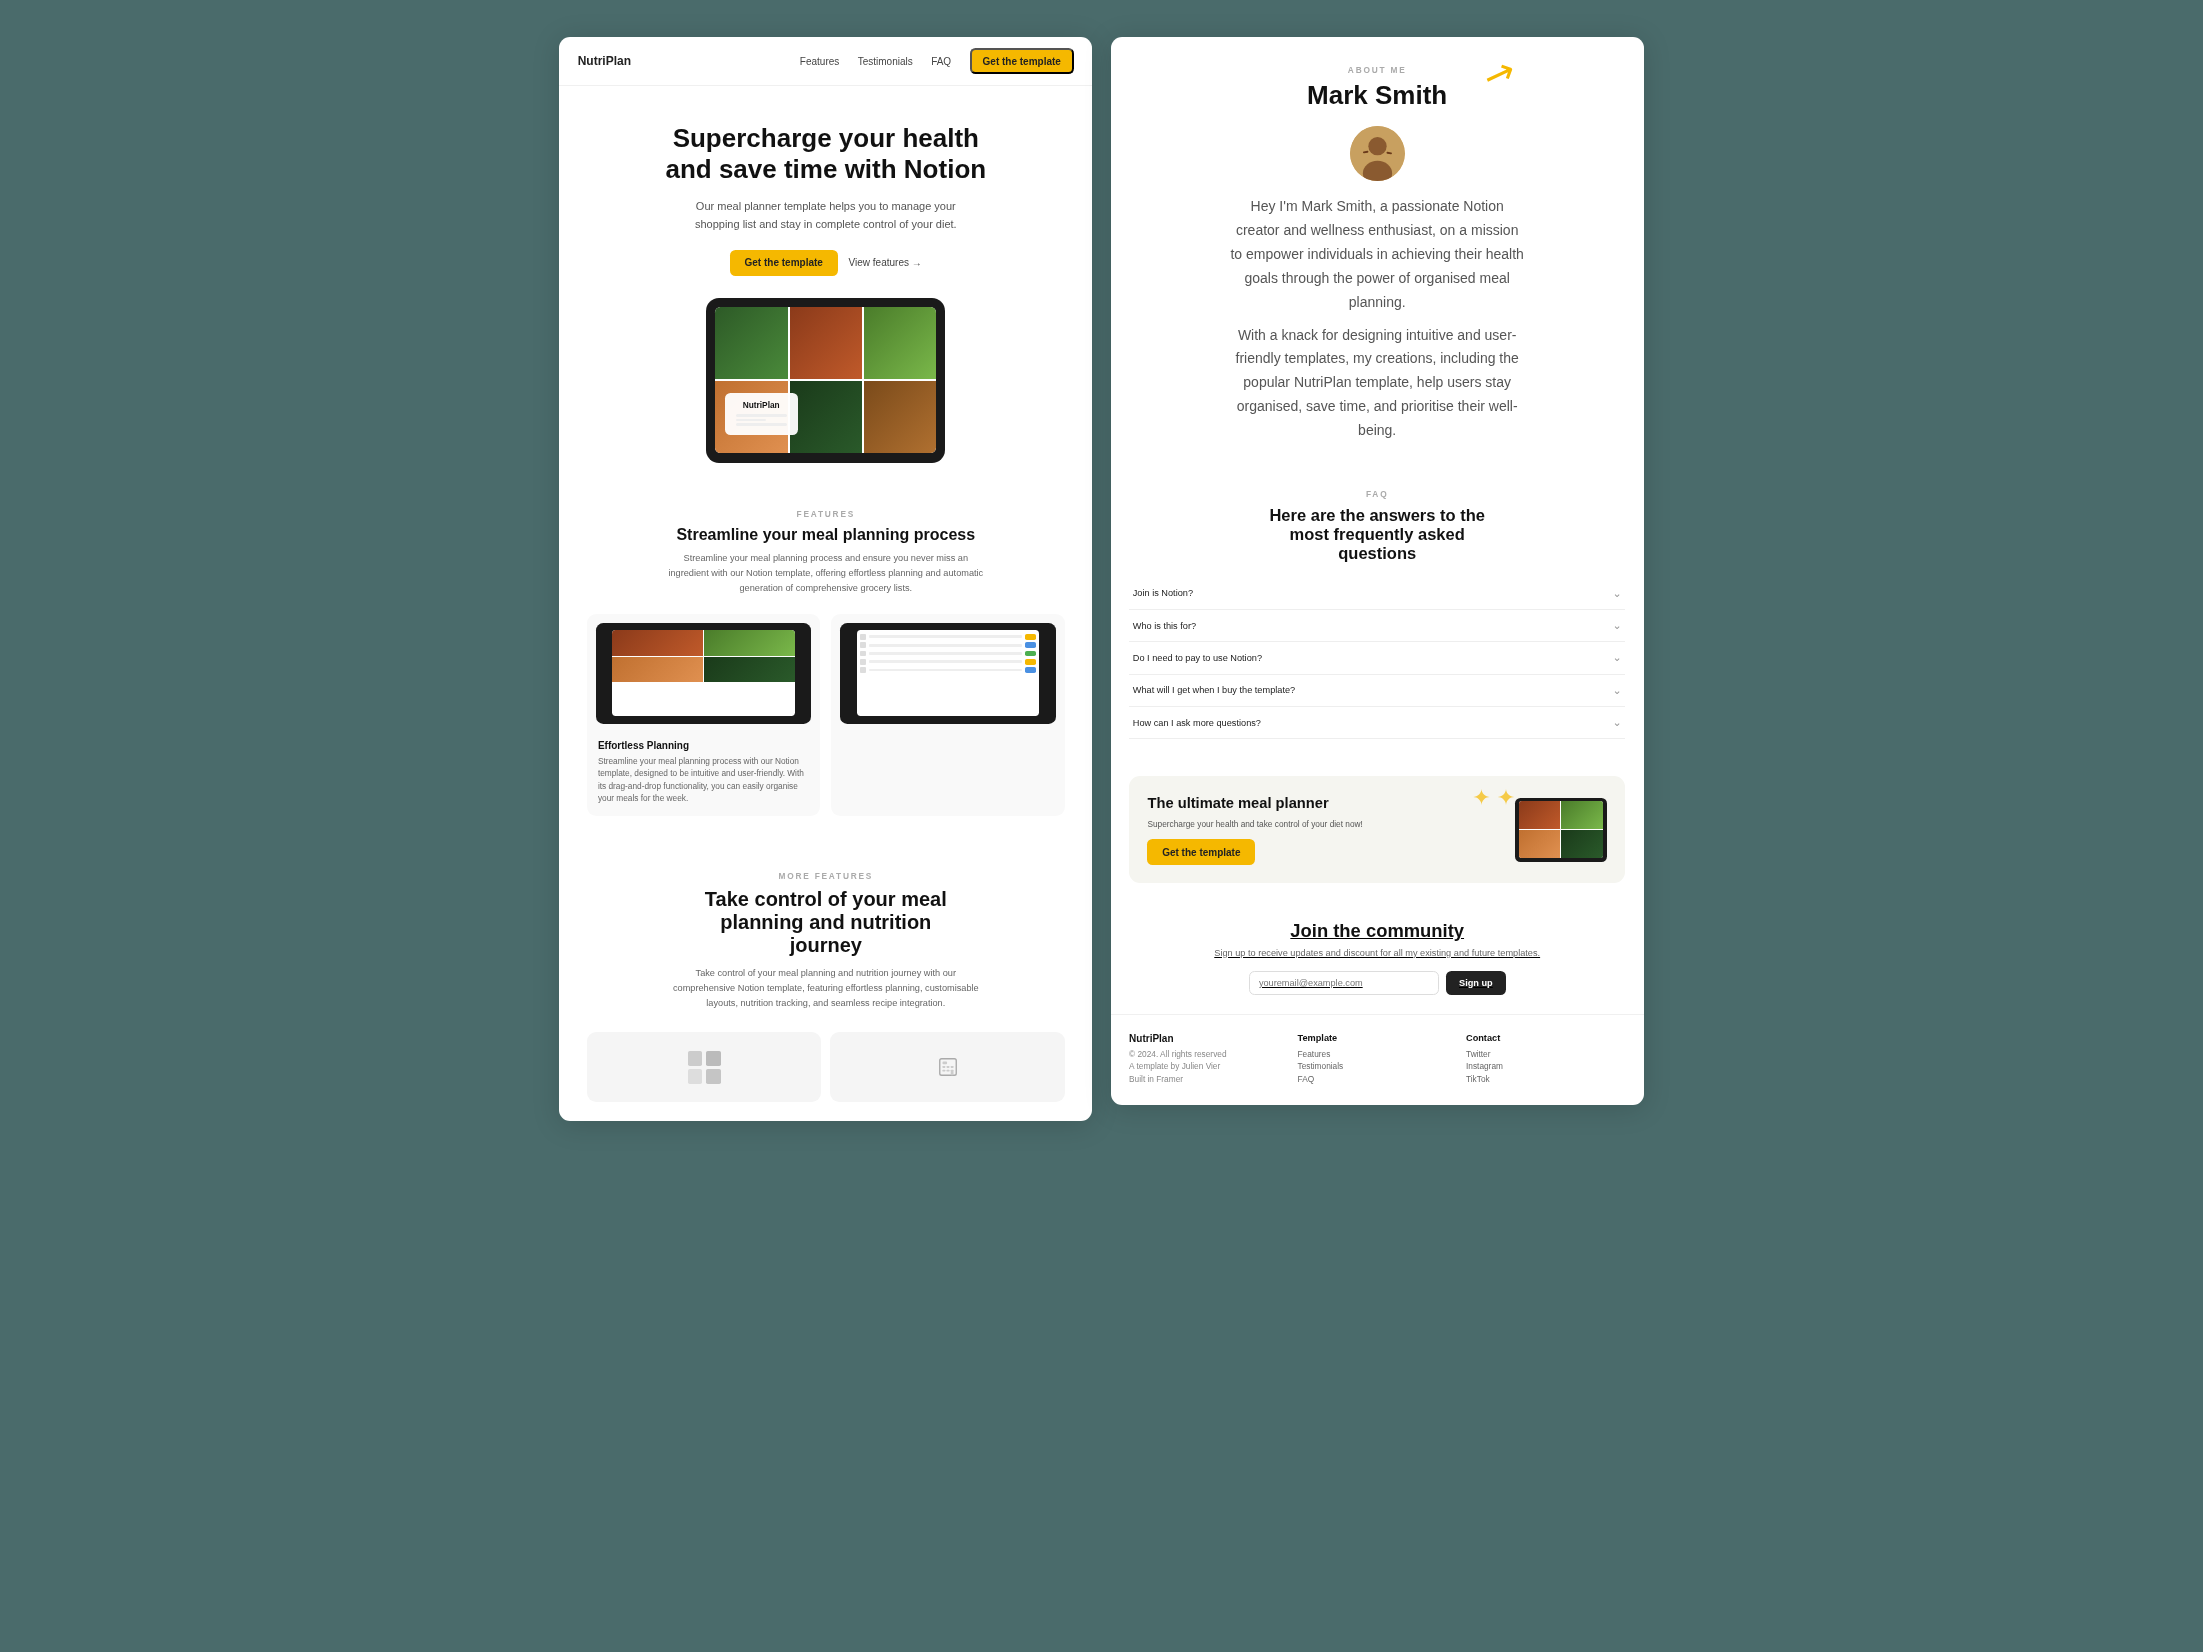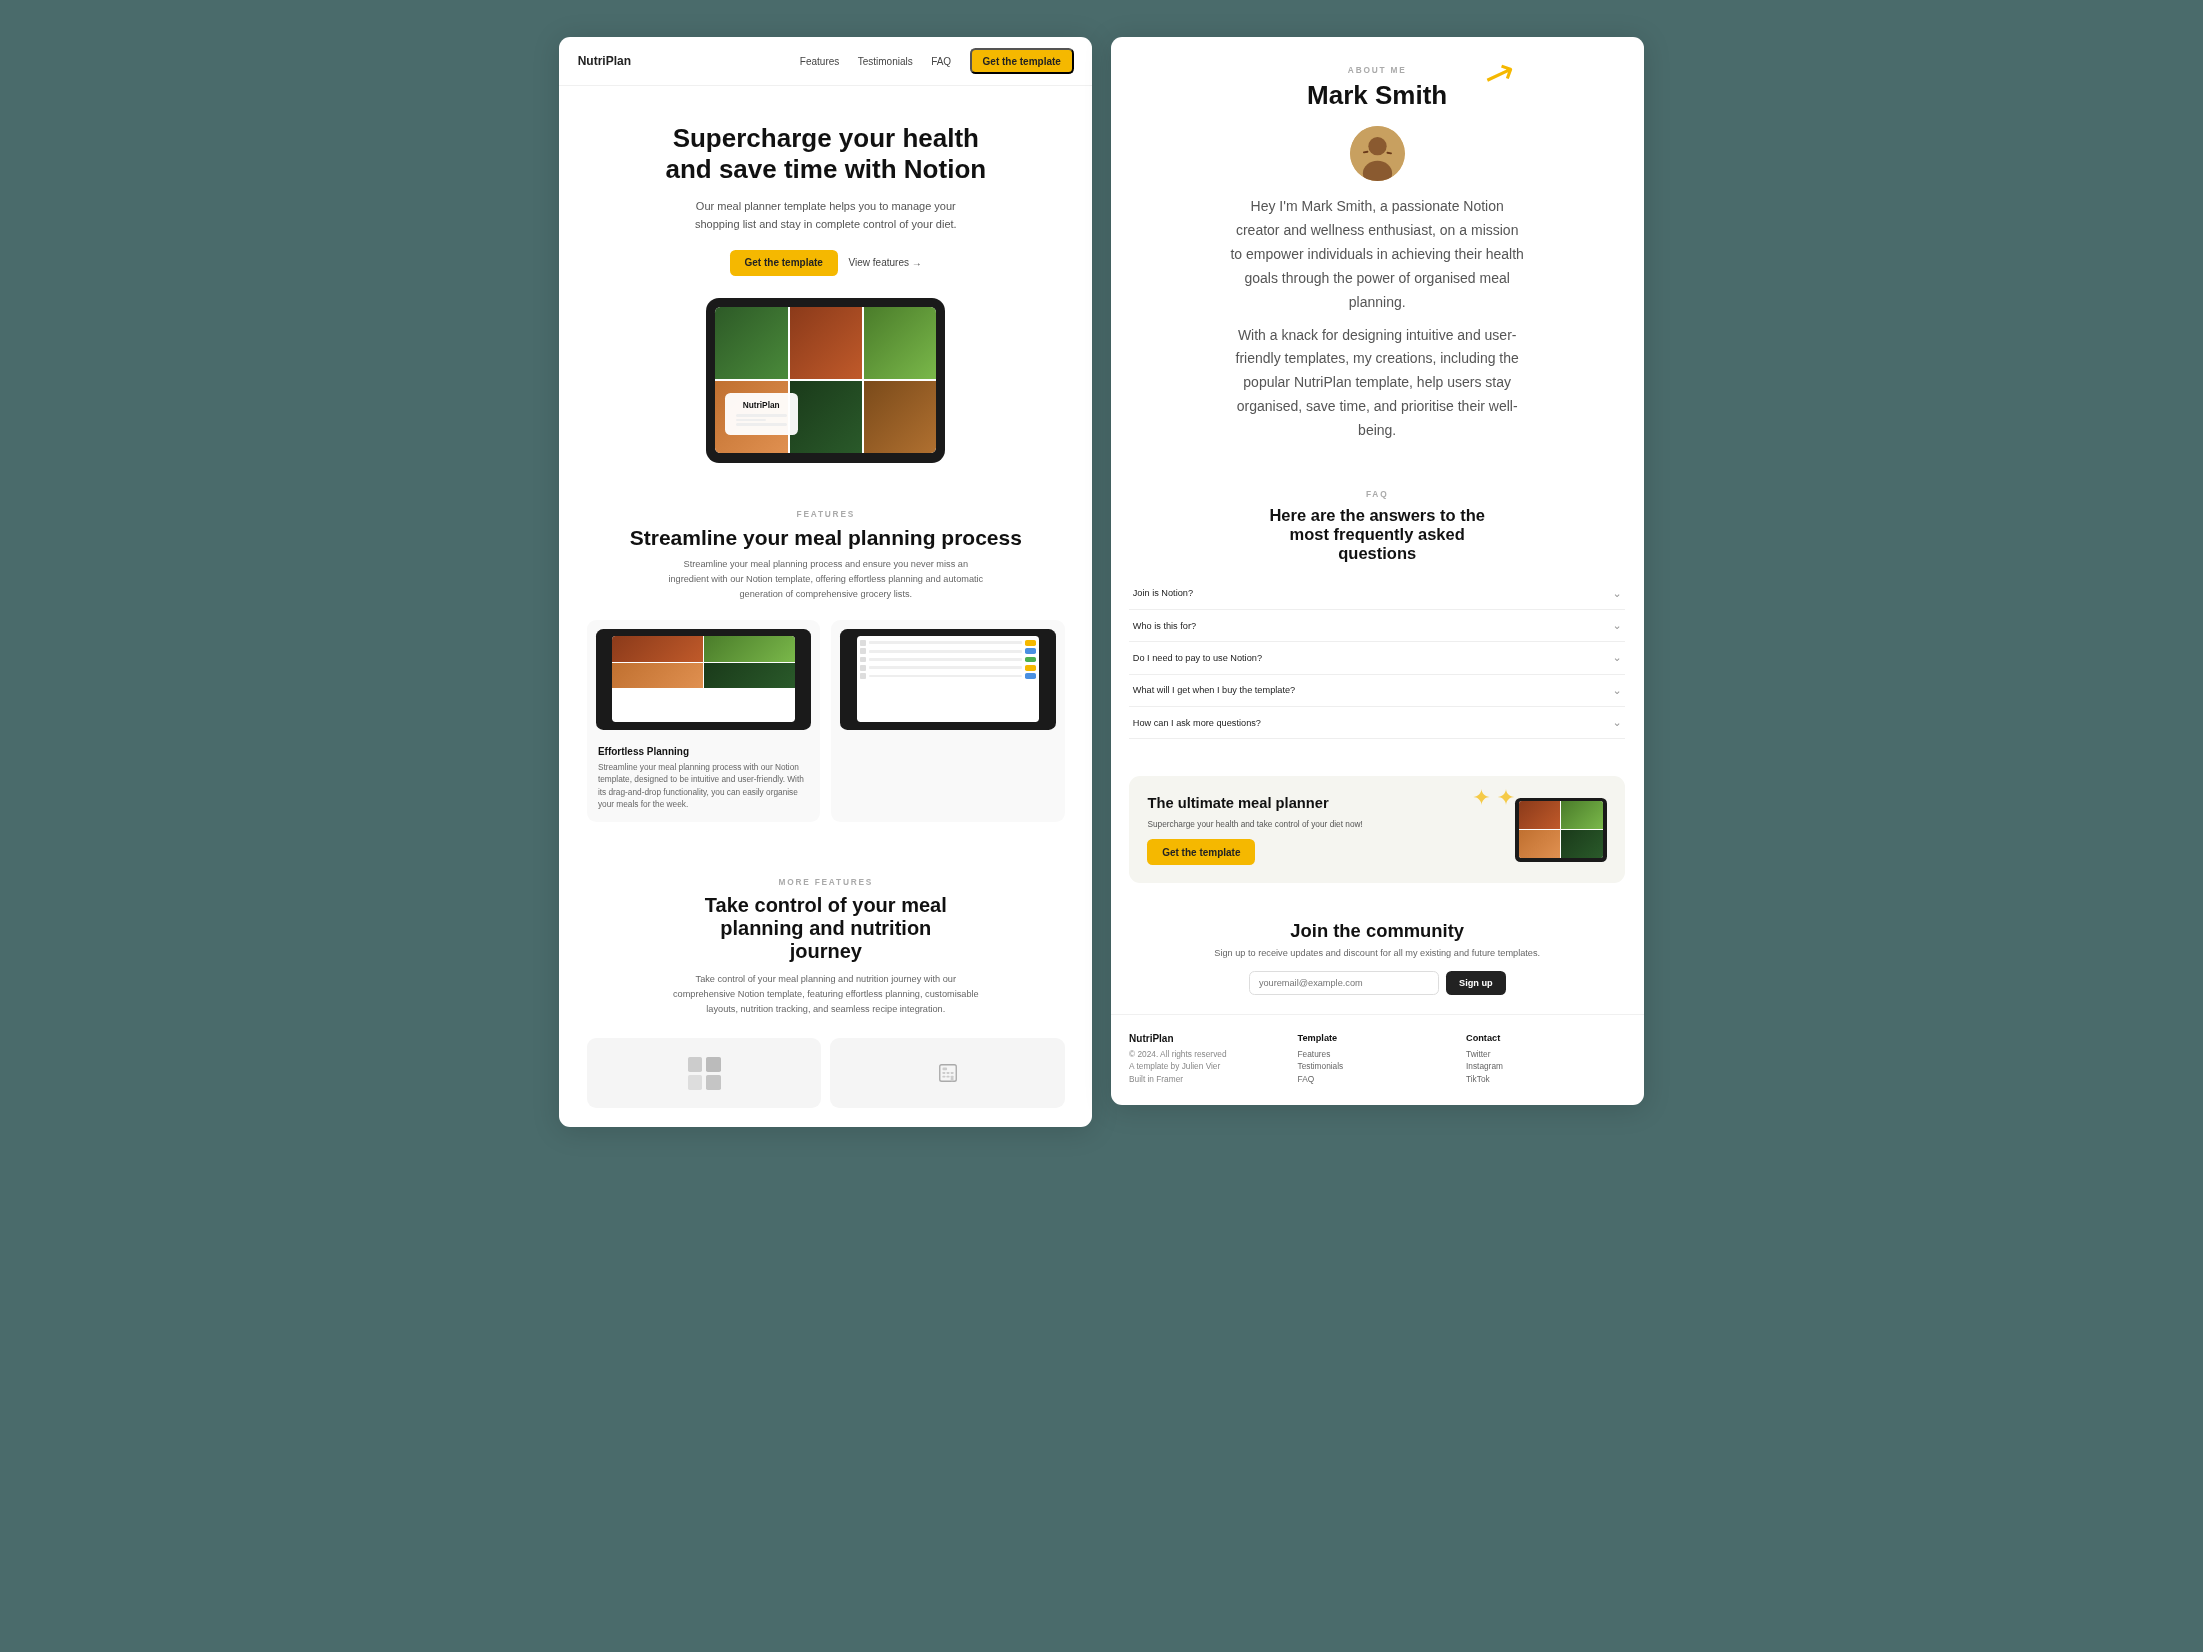--- a/index.html
+++ b/index.html
@@ -159,21 +159,21 @@
     }
     .section-label {
       font-size: 8.3px;
       font-weight: 600;
       color: #aaa;
       letter-spacing: 1.8px;
       text-transform: uppercase;
       margin-bottom: 7.3px;
     }
     .section-title {
-      font-size: 21px;
+      font-size: 16px;
       font-weight: 700;
       color: #111;
       margin-bottom: 7.3px;
     }
     .section-subtitle {
       font-size: 9.2px;
       color: #666;
       max-width: 321px;
       margin: 0 auto 18.4px;
       line-height: 1.6;
@@ -469,20 +469,21 @@
       top: 9.2px;
       right: 110px;
       color: #f5b800;
       font-size: 22px;
       opacity: 0.7;
     }
 
     .community-section {
       padding: 18.4px;
       text-align: center;
+      text-decoration: underline;
     }
     .community-title {
       font-size: 18.4px;
       font-weight: 700;
       color: #111;
       margin-bottom: 5.5px;
     }
     .community-text {
       font-size: 9.2px;
       color: #666;

